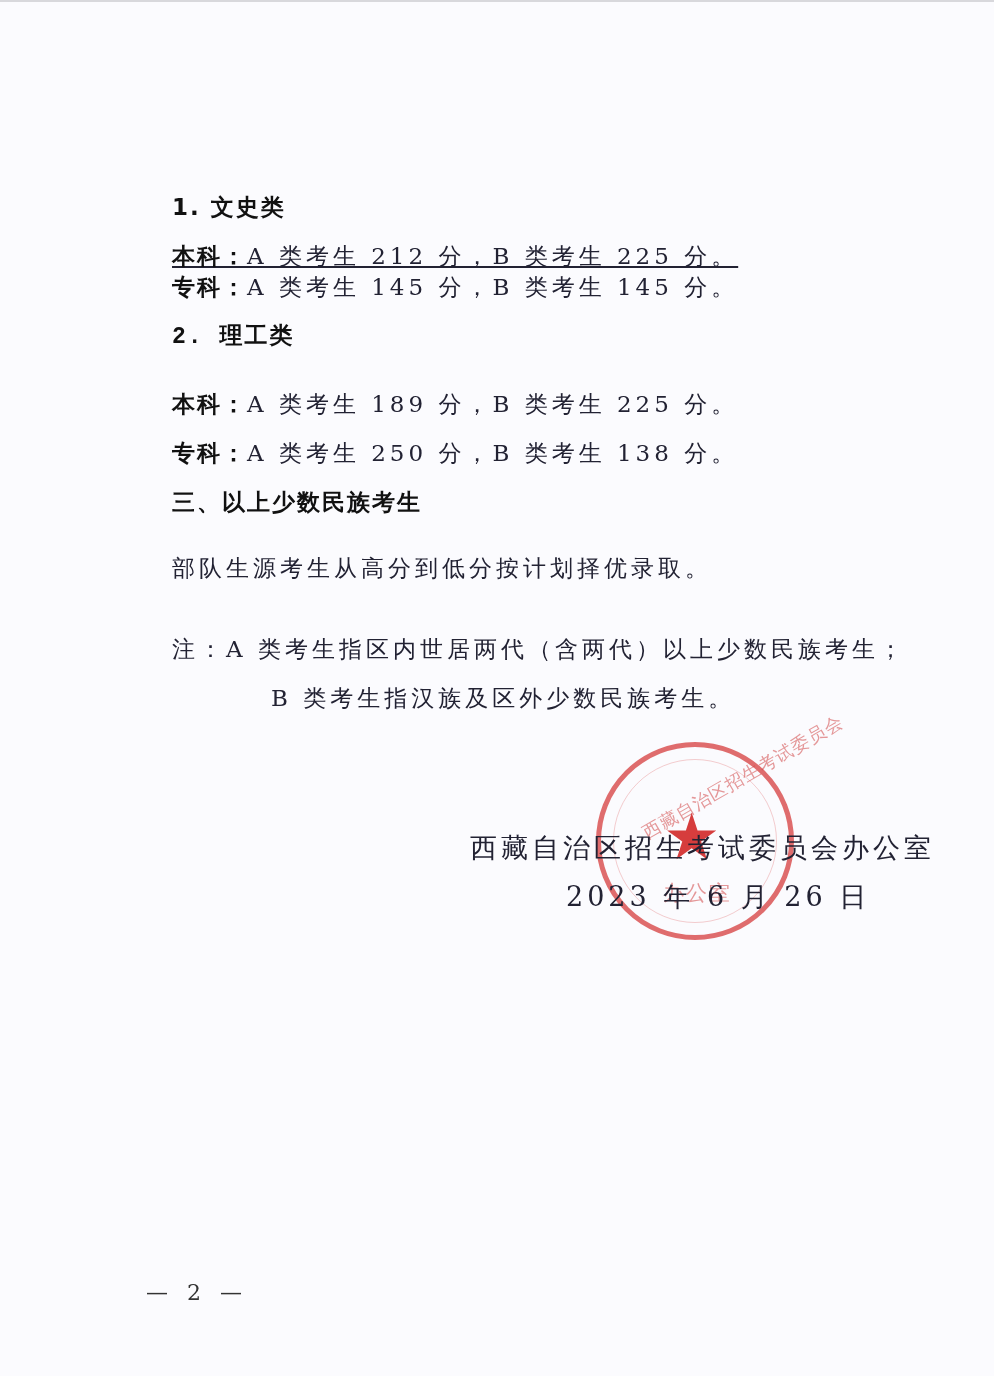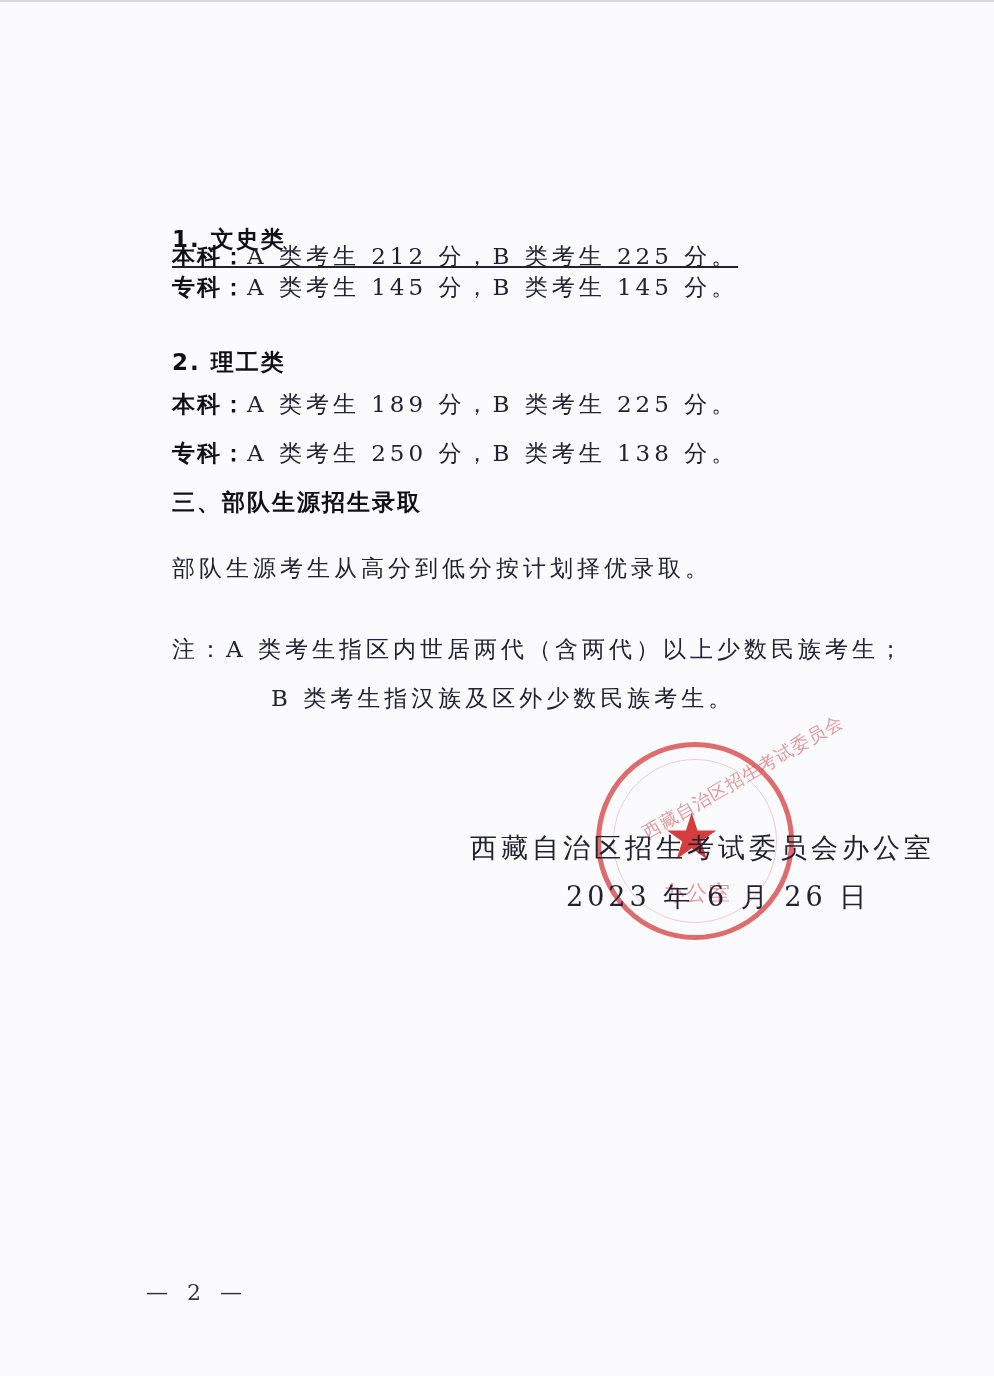--- a/index.html
+++ b/index.html
@@ -23,37 +23,37 @@
   .seal-text { position: absolute; left: 28px; top: 18px; font-size: 18px; color: rgba(210, 70, 70, 0.55); letter-spacing: 1px; transform: rotate(-30deg); font-family: "DejaVu Sans", sans-serif; white-space: nowrap; }
   .seal-bottom { position: absolute; left: 62px; top: 132px; font-size: 21px; color: rgba(210, 70, 70, 0.55); font-family: "DejaVu Sans", sans-serif; letter-spacing: 2px; }
   .sig { position: absolute; font-size: 27px; letter-spacing: 4px; white-space: nowrap; color: #222233; }
   .pagenum { position: absolute; left: 146px; top: 1280px; font-size: 22px; letter-spacing: 6px; color: #333; }
 </style>
 </head>
 <body>
 
 <div class="topline"></div>
 
-<div class="line bold" style="top:192px;margin-top:32px;">1. 文史类</div>
+<div class="line bold" style="top:192px;">1. 文史类</div>
 <div class="line" style="top:241px;text-decoration:underline;">
   <span class="label">本科：</span><span>A 类考生 212 分，B 类考生 225 分。</span>
 </div>
 <div class="line" style="top:272px;">
   <span class="label">专科：</span><span>A 类考生 145 分，B 类考生 145 分。</span>
 </div>
 
-<div class="line bold" style="top:347px;">2. 理工类</div>
+<div class="line bold" style="top:320px;font-family:Liberation Mono, monospace;">2. 理工类</div>
 <div class="line" style="top:389px;">
   <span class="label">本科：</span><span>A 类考生 189 分，B 类考生 225 分。</span>
 </div>
 <div class="line" style="top:438px;">
   <span class="label">专科：</span><span>A 类考生 250 分，B 类考生 138 分。</span>
 </div>
 
-<div class="line bold" style="top:487px;">三、部队生源招生录取</div>
+<div class="line bold" style="top:487px;">三、以上少数民族考生</div>
 <div class="line" style="top:553px;">部队生源考生从高分到低分按计划择优录取。</div>
 
 <div class="line" style="top:634px;text-align:right;">注：A 类考生指区内世居两代（含两代）以上少数民族考生；</div>
 <div class="line" style="top:683px; left:224px;margin-left:47px;">B 类考生指汉族及区外少数民族考生。</div>
 
 <div class="seal">
   <div class="seal-inner"></div>
   <div class="seal-text">西藏自治区招生考试委员会</div>
   <div class="seal-star">★</div>
   <div class="seal-bottom">办公室</div>

